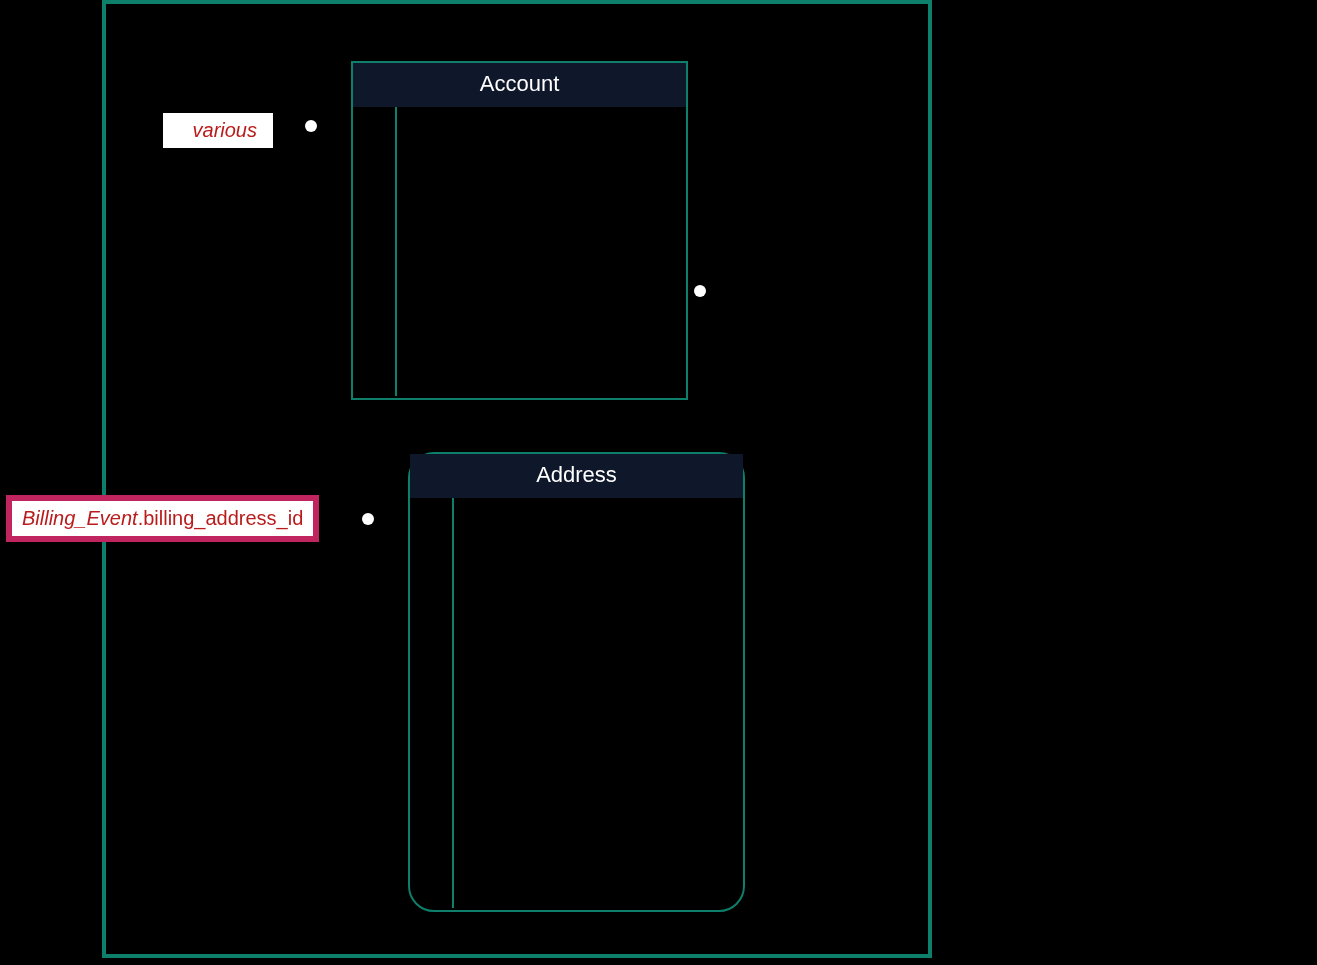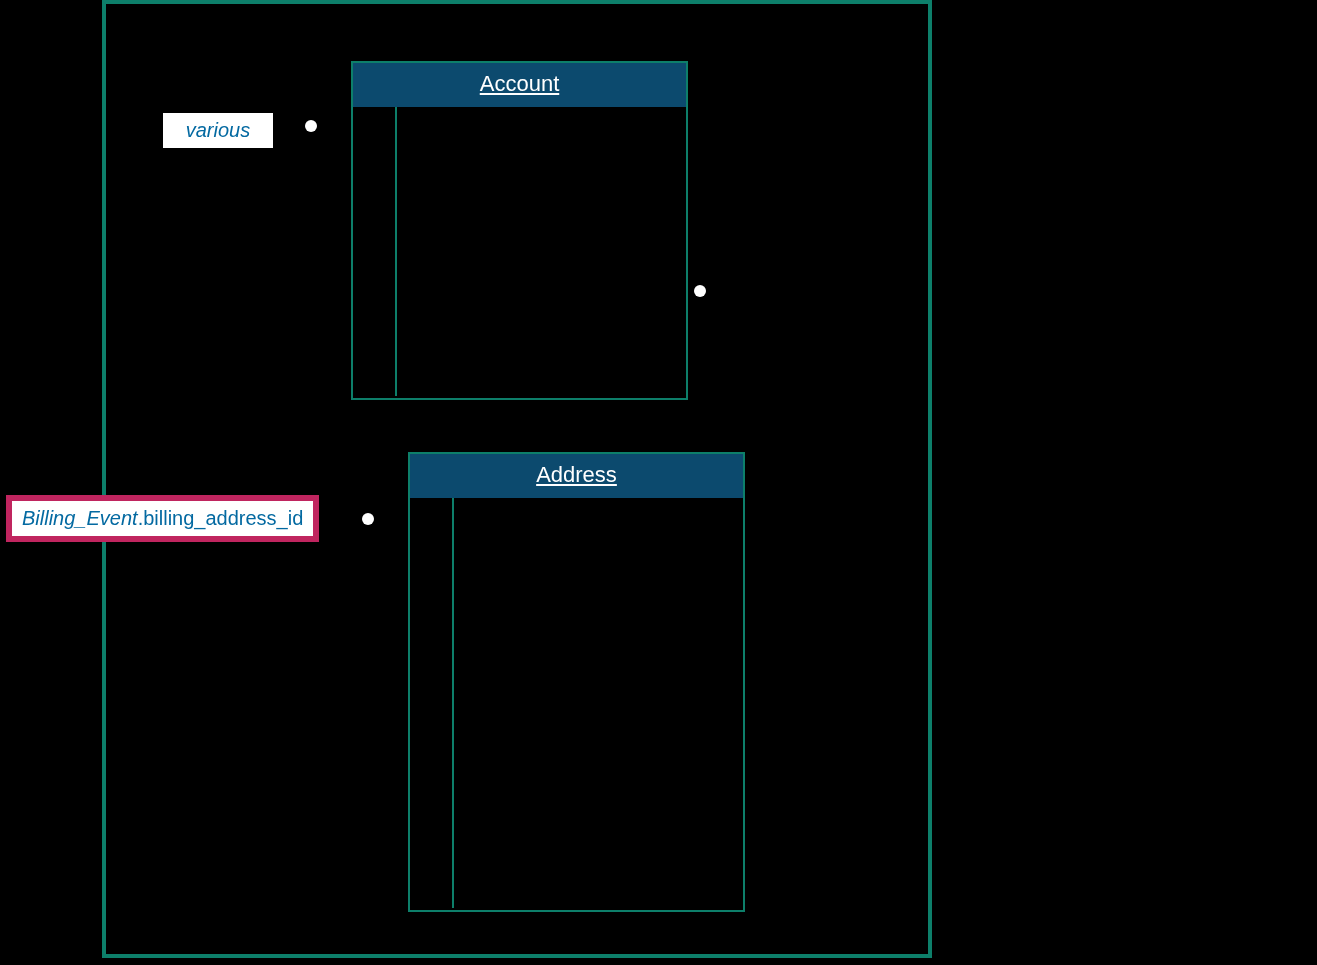--- a/index.html
+++ b/index.html
@@ -25,46 +25,45 @@
     border: 4px solid #0d7f6a;
     box-sizing: border-box;
   }
   .entity {
     position: absolute;
     border: 2px solid #0d7f6a;
     box-sizing: border-box;
     background: #000;
   }
   .entity-header {
-    background: #0c4a6e;
+    background: #0f172a;
     color: #fff;
     text-align: center;
     font-size: 22px;
     font-weight: 400;
     padding: 8px 0 10px 0;
-    text-decoration: underline;
   }
   .entity-body {
     display: flex;
     height: calc(100% - 46px);
   }
   .entity-left {
     width: 42px;
     border-right: 2px solid #0d7f6a;
   }
   .entity-right {
     flex: 1;
   }
   .tag {
     position: absolute;
     background: #fff;
-    color: #0369a1;
+    color: #b91c1c;
     font-size: 20px;
     padding: 6px 16px;
-    text-align: center;
+    text-align: right;
     white-space: nowrap;
   }
   .tag-various {
     font-style: italic;
     left: 163px;
     top: 113px;
     width: 78px;
   }
   .tag-billing {
     left: 6px;
@@ -92,21 +91,21 @@
   <div class="container-box"></div>
 
   <div class="entity" id="entity-account" style="left: 351px; top: 61px; width: 337px; height: 339px;">
     <div class="entity-header">Account</div>
     <div class="entity-body">
       <div class="entity-left" style="width: 42px;"></div>
       <div class="entity-right"></div>
     </div>
   </div>
 
-  <div class="entity" id="entity-address" style="left: 408px; top: 452px; width: 337px; height: 460px;">
+  <div class="entity" id="entity-address" style="left: 408px; top: 452px; width: 337px; height: 460px; border-radius: 26px;">
     <div class="entity-header">Address</div>
     <div class="entity-body">
       <div class="entity-left" style="width: 42px;"></div>
       <div class="entity-right"></div>
     </div>
   </div>
 
   <div class="tag tag-various">various</div>
 
   <div class="tag tag-billing">

